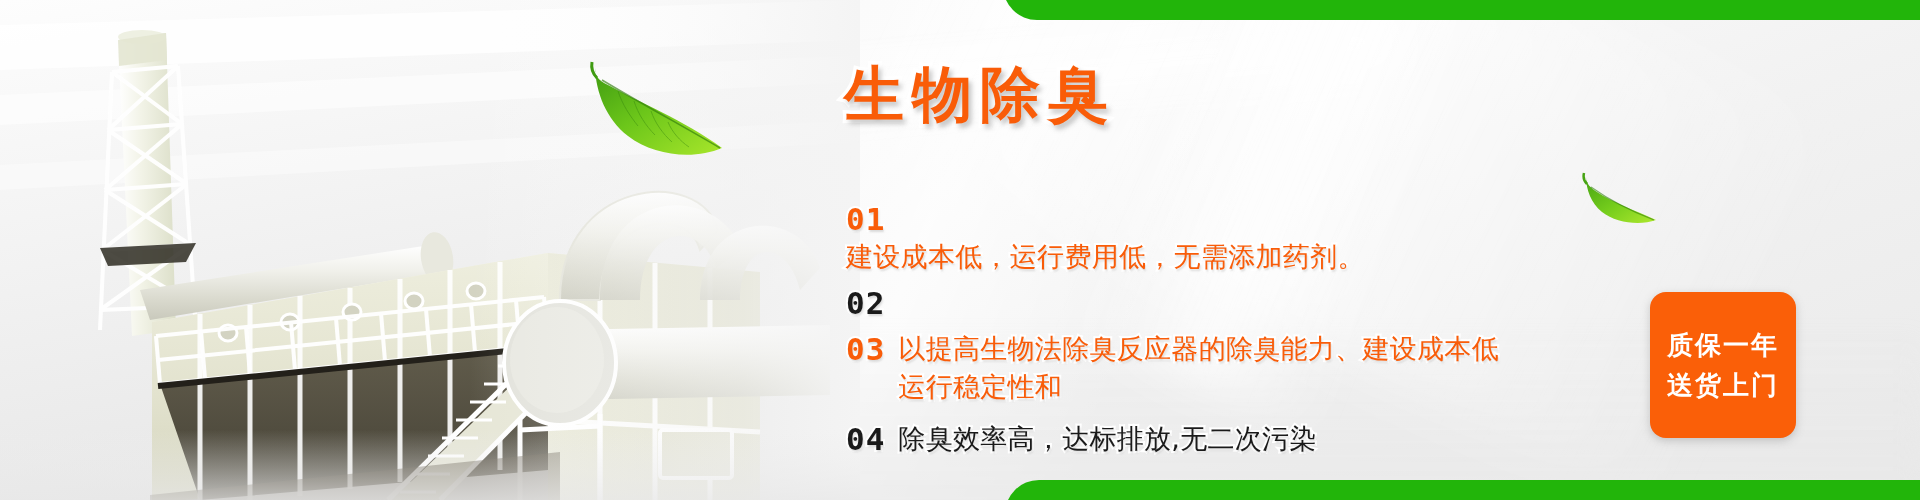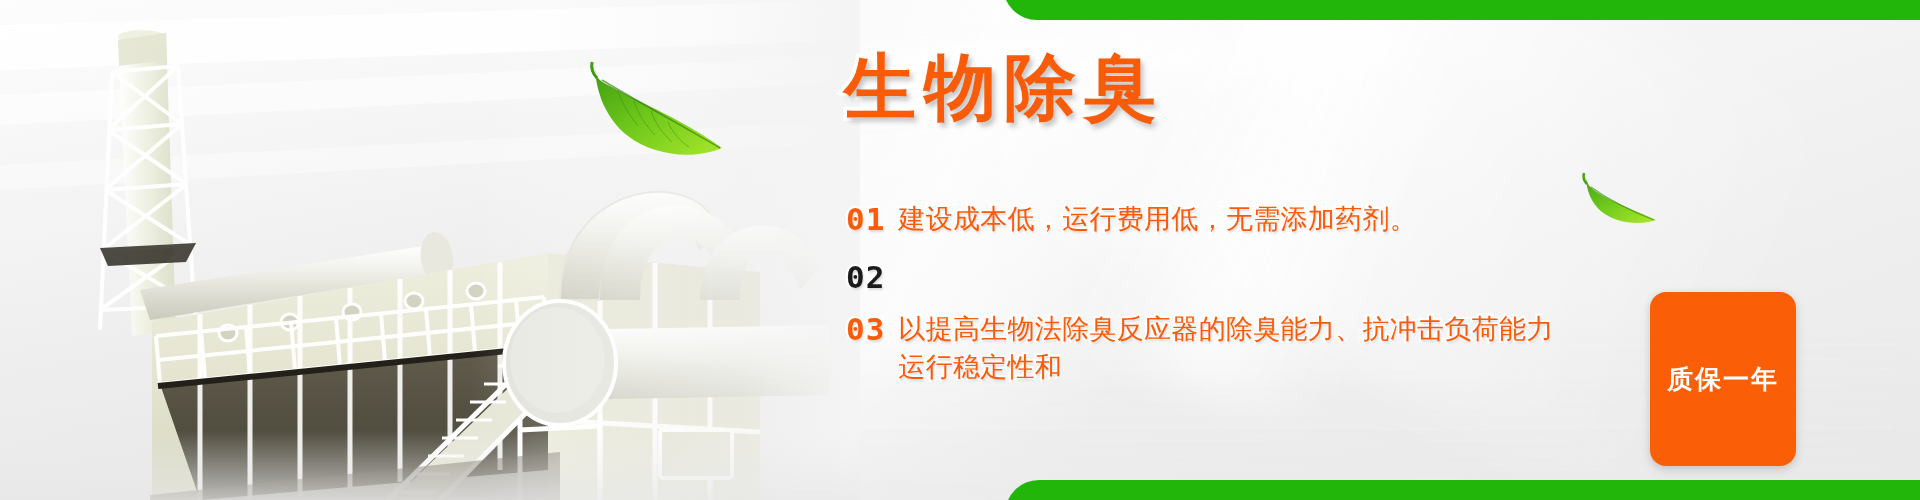--- a/index.html
+++ b/index.html
@@ -42,22 +42,22 @@
   #photo{position:absolute;left:0;top:0;width:860px;height:500px;overflow:hidden;}
   #photo svg{display:block;}
 
   
   .leaf{position:absolute;}
   #leaf-big{left:588px;top:60px;width:140px;height:105px;}
   #leaf-small{left:1582px;top:172px;width:78px;height:56px;}
 
   
   #headline{
-    position:absolute;left:844px;top:51px;
-    font-size:72px;line-height:1;font-weight:bold;letter-spacing:8px;
+    position:absolute;left:844px;top:64px;
+    font-size:60px;line-height:1;font-weight:bold;letter-spacing:8px;
     color:#f95c08;
     -webkit-text-stroke:7px #ffffff;
     paint-order:stroke fill;
     text-shadow:3px 4px 5px rgba(120,120,120,.45);
     white-space:nowrap;
   }
 
   
   #features{position:absolute;left:846px;top:200px;width:820px;}
   .feature{display:flex;align-items:flex-start;margin-bottom:10px;}
@@ -75,27 +75,27 @@
     -webkit-text-stroke:4px #ffffff;
     paint-order:stroke fill;
     text-shadow:1px 2px 2px rgba(150,150,150,.35);
   }
   .dark .fnum,.dark .ftext{
     color:#1a1a1a;
     -webkit-text-stroke:4px #ffffff;
     paint-order:stroke fill;
     text-shadow:1px 2px 2px rgba(150,150,150,.35);
   }
-  #feature-1{margin-bottom:20px;}
-  #feature-2{margin-bottom:14px;}
+  #feature-1{margin-bottom:8px;flex-direction:column;}
+  #feature-2{margin-bottom:8px;}
   #feature-3{margin-bottom:14px;}
 
   
   #badge{
-    position:absolute;left:1650px;top:292px;width:146px;height:174px;
+    position:absolute;left:1650px;top:292px;width:146px;height:146px;
     background:#fa5f08;border-radius:16px;
     display:flex;flex-direction:column;align-items:center;justify-content:center;
     box-shadow:0 3px 8px rgba(120,120,120,.35);
   }
   .badge-line{
     color:#ffffff;font-size:26px;font-weight:bold;line-height:40px;letter-spacing:2px;
   }
 </style>
 </head>
 <body>
@@ -333,25 +333,32 @@
       </span>
     </div>
 
     <div class="feature dark" id="feature-2">
       <span class="fnum">02</span>
     </div>
 
     <div class="feature orange" id="feature-3">
       <span class="fnum">03</span>
       <span class="ftext">
-        <span class="ln">以提高生物法除臭反应器的除臭能力、抗冲击负荷能力</span>
+        <span class="ln">以提高生物法除臭反应器的除臭能力、建设成本低</span>
         <span class="ln">运行稳定性和</span>
       </span>
     </div>
 
+    <div class="feature dark" id="feature-4">
+      <span class="fnum">04</span>
+      <span class="ftext">
+        <span class="ln">除臭效率高，达标排放,无二次污染</span>
+      </span>
+    </div>
 
   </div>
 
   <div id="badge">
     <div class="badge-line">质保一年</div>
+    <div class="badge-line">送货上门</div>
   </div>
 
 </div>
 
 </body></html>

